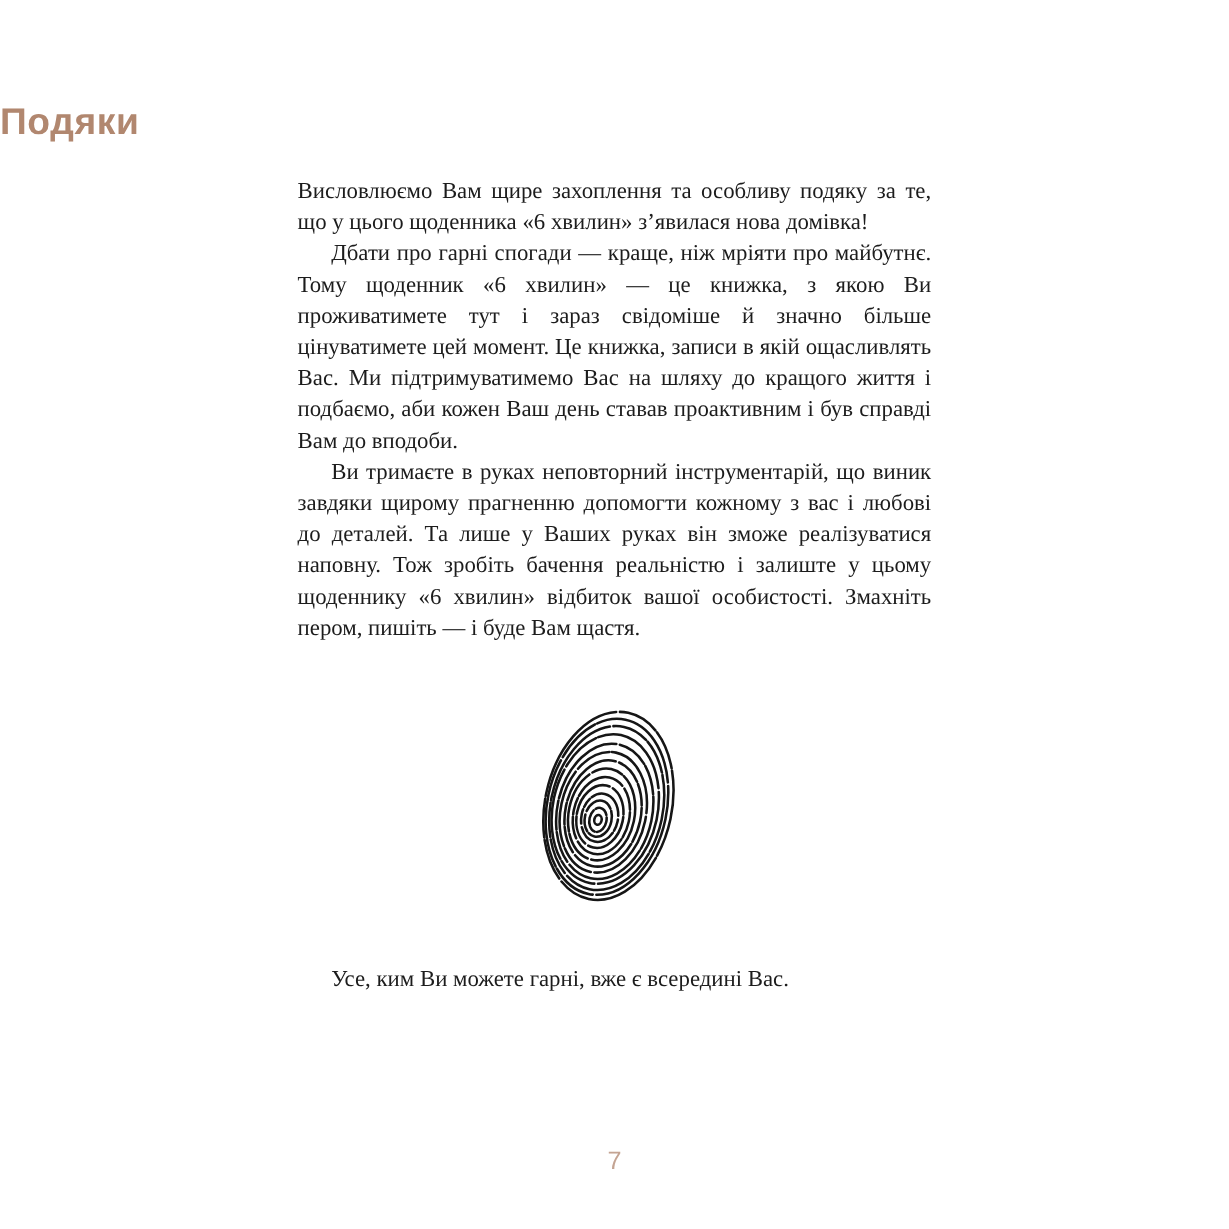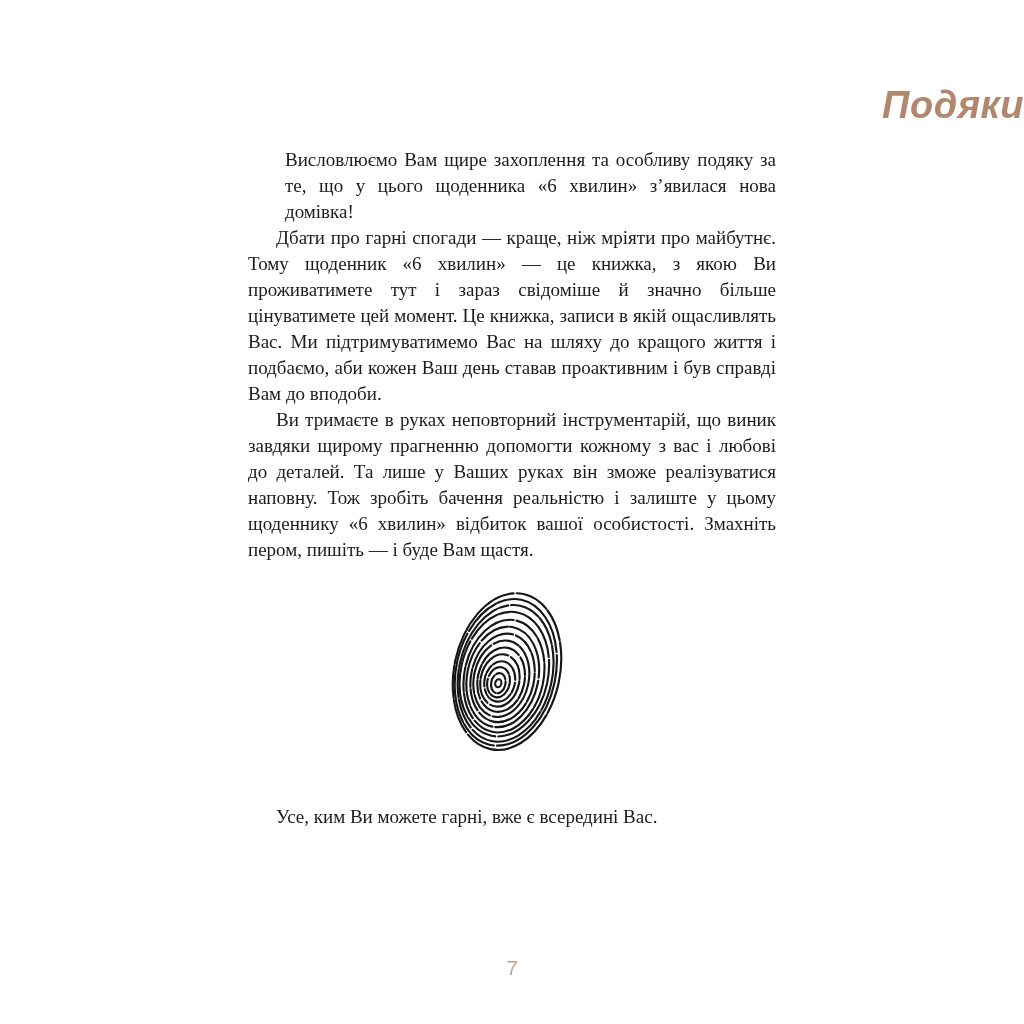--- a/index.html
+++ b/index.html
@@ -14,45 +14,43 @@
     background: #ffffff;
     overflow: hidden;
     font-family: "Liberation Serif", serif;
   }
   .title {
     position: absolute;
     top: 84px;
     left: 0;
     width: 100%;
     margin: 0;
-    text-align: right;
+    text-align: left;
     font-family: "Liberation Sans", sans-serif;
     font-weight: 700;
-    font-size: 38px;
+    font-size: 31px;
     letter-spacing: 0.5px;
     color: #b1876f;
-    font-style: italic;
   }
   .body-text {
     position: absolute;
     left: 248px;
     top: 147px;
     width: 528px;
     font-size: 19px;
     line-height: 26px;
     color: #1c1c1c;
     text-align: justify;
   }
   .body-text p {
     margin: 0;
     text-indent: 28px;
   }
   .body-text p.no-indent {
     text-indent: 0;
-    margin-left: 37px;
   }
   .fingerprint {
     position: absolute;
     left: 448px;
     top: 580px;
     width: 122px;
     height: 184px;
   }
   .quote {
     position: absolute;

